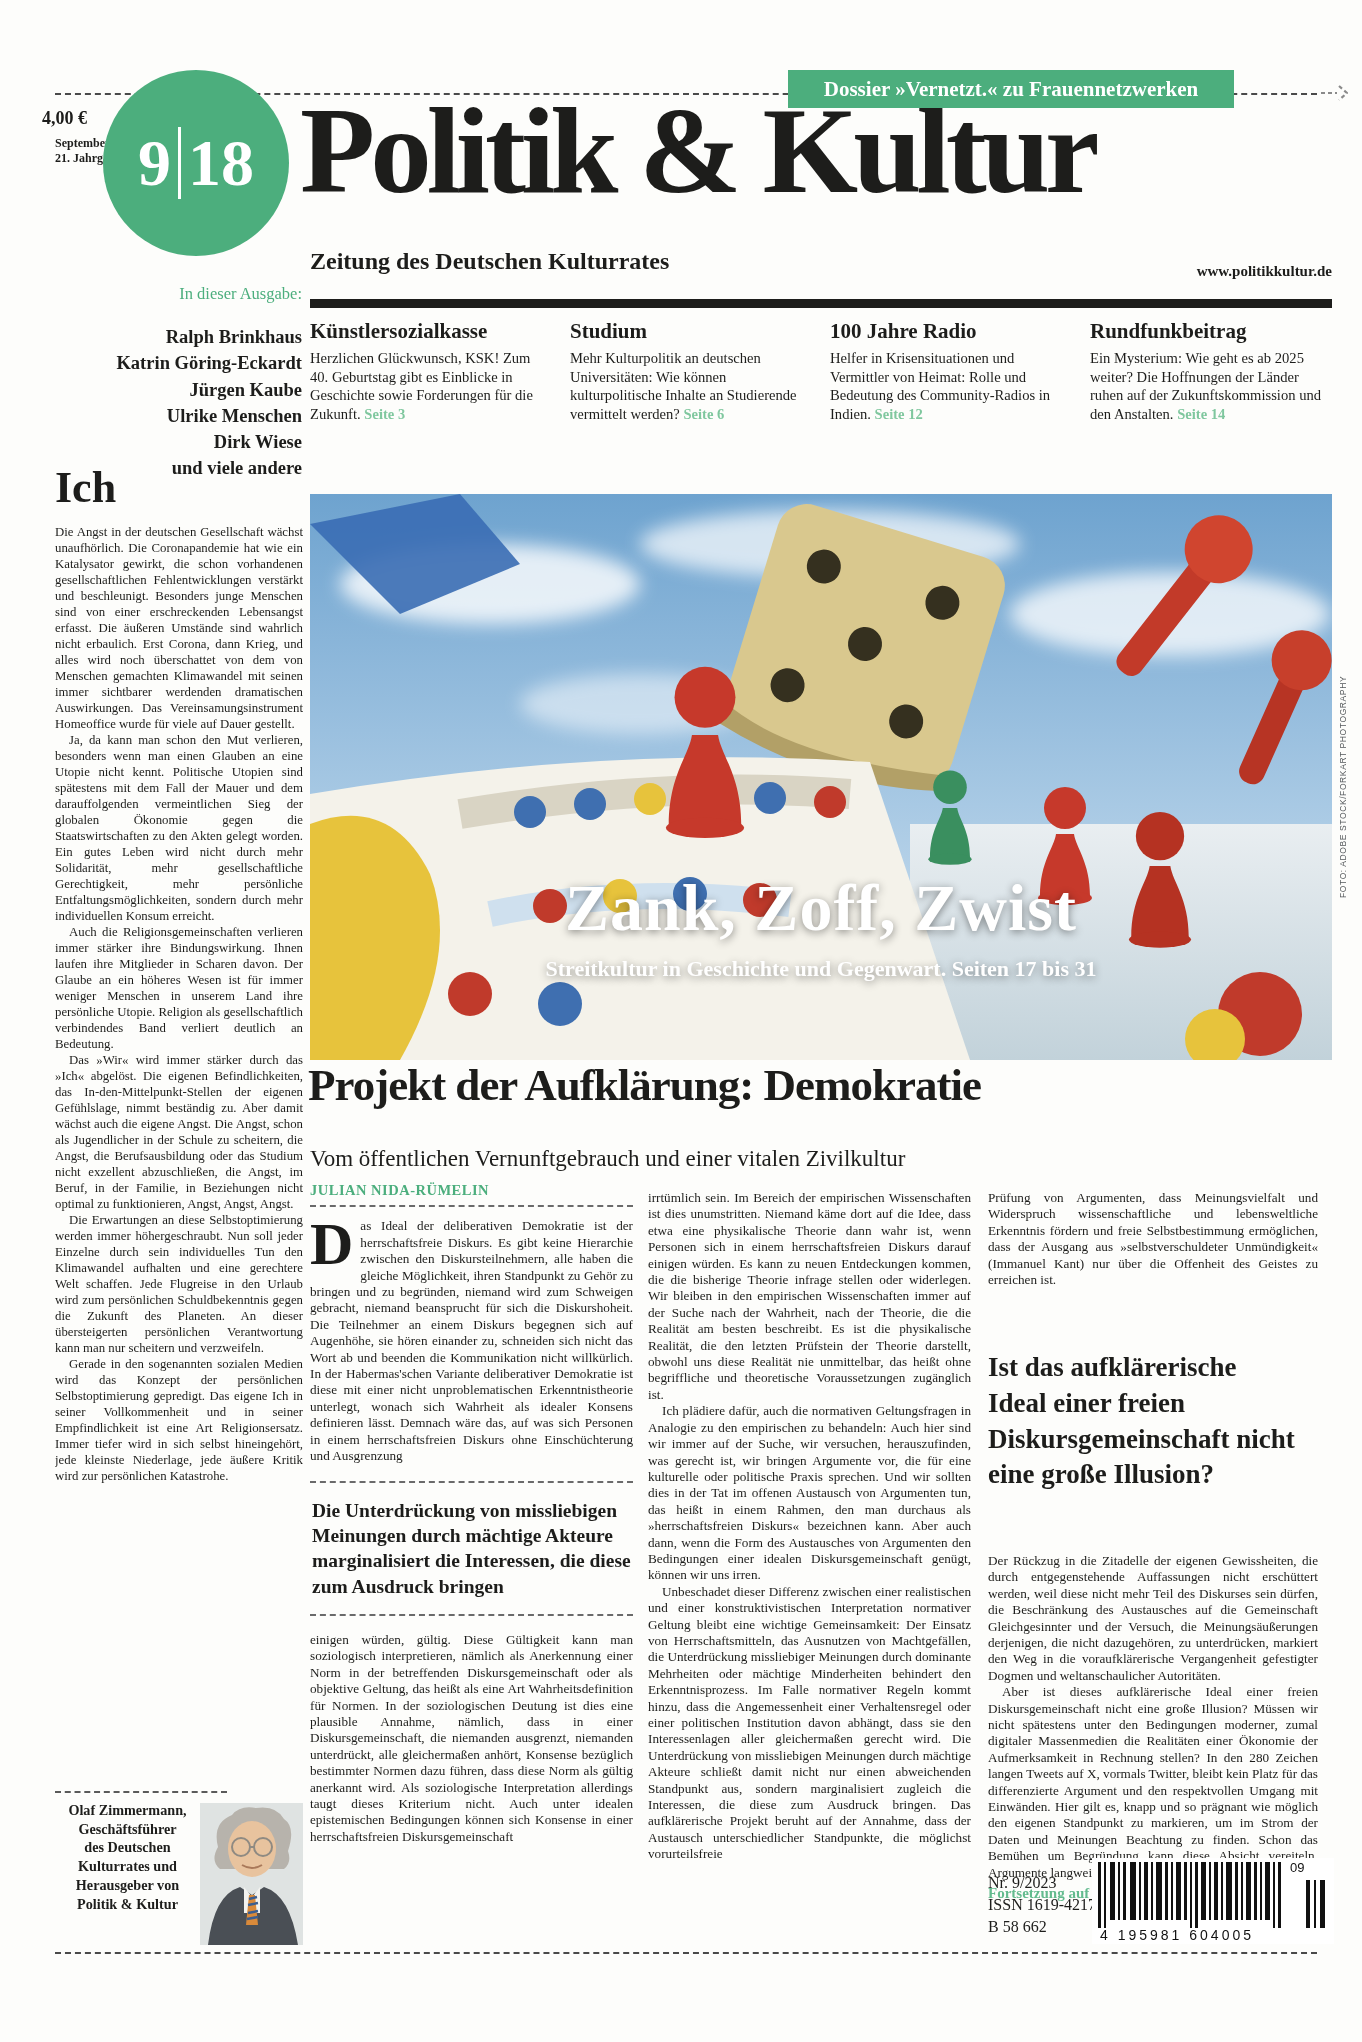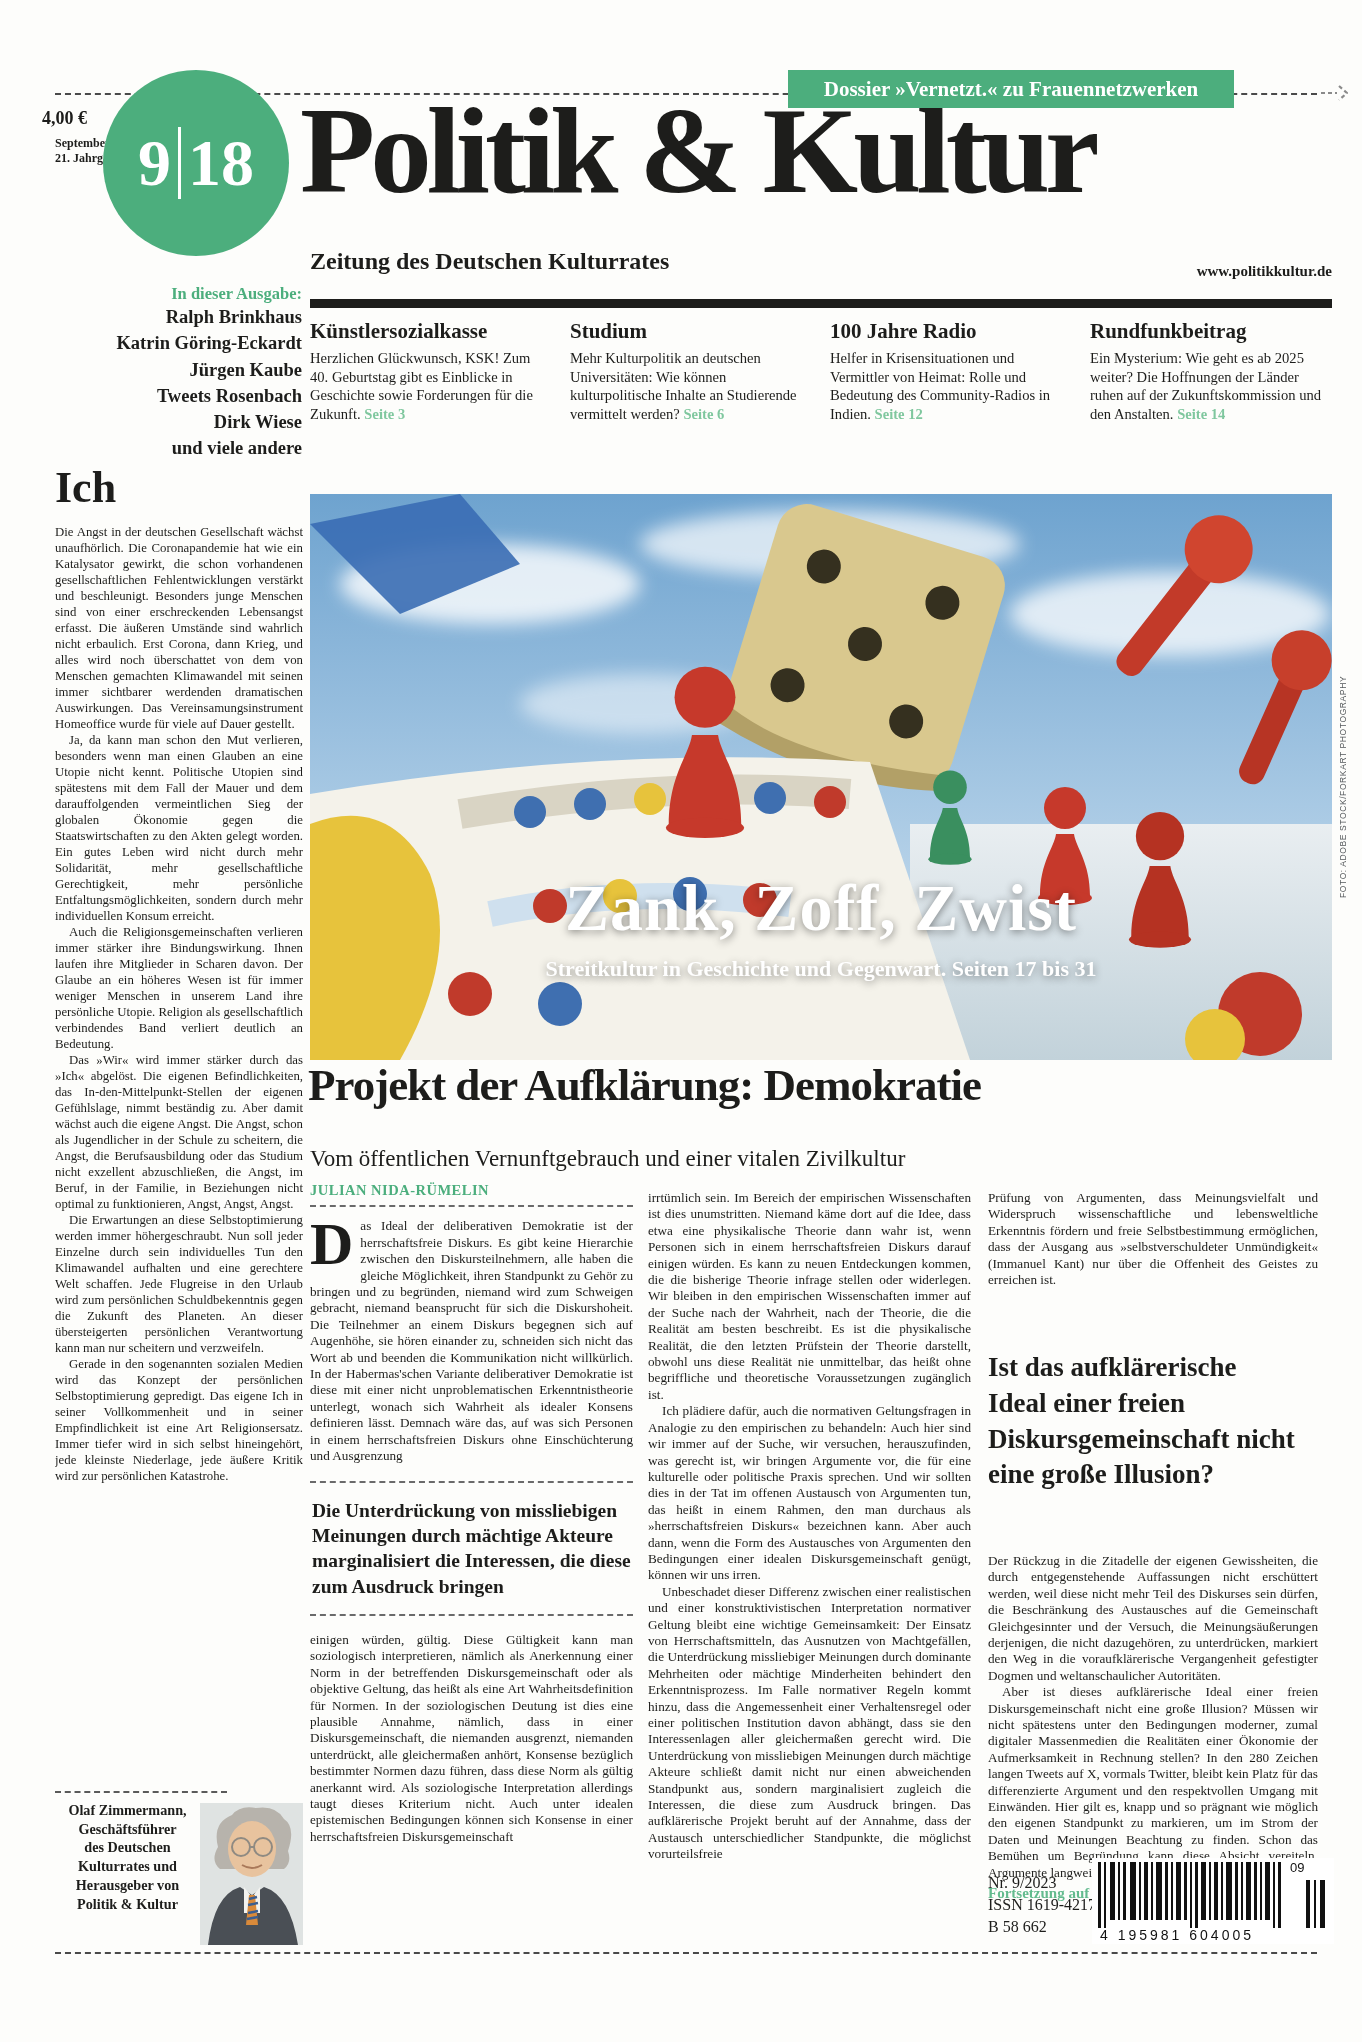--- a/index.html
+++ b/index.html
@@ -25,21 +25,21 @@
   .black-rule{left:310px;top:299px;width:1022px;height:9px;background:#1d1d1b;}
 
   
   .teasers{left:310px;top:320px;width:1022px;display:grid;grid-template-columns:repeat(4,1fr);column-gap:18px;}
   .teaser h3{margin:0 0 6px 0;font-size:21px;line-height:1.1;}
   .teaser p{margin:0;font-size:14.6px;line-height:18.6px;}
   .page-link{font-weight:bold;}
 
   
   .contents{left:55px;top:284px;width:247px;text-align:right;}
-  .contents .hd{font-size:16.5px;font-weight:bold;margin-bottom:0;}
+  .contents .hd{font-size:16.5px;font-weight:normal;margin-bottom:20px;}
   .contents span.nm{display:block;font-size:18.5px;font-weight:bold;line-height:1.42;}
   .ich-title{left:55px;top:462px;font-size:44px;font-weight:bold;}
   .ich-text{left:55px;top:524px;width:248px;height:1258px;overflow:hidden;
       font-size:12.8px;line-height:16px;text-align:justify;}
   .ich-text p{margin:0;}
   .ich-text p + p{text-indent:14px;}
   .bio-rule{left:55px;top:1791px;width:172px;border-top:2px dashed #5a5a5a;height:0;}
   .bio{left:55px;top:1801px;width:145px;font-size:14.2px;font-weight:bold;line-height:1.32;white-space:pre-line;text-align:center;}
   .bio-photo{left:200px;top:1803px;width:103px;height:142px;}
 
@@ -122,21 +122,21 @@
       <h3>Rundfunkbeitrag</h3>
       <p><span>Ein Mysterium: Wie geht es ab 2025 weiter? Die Hoffnungen der Länder ruhen auf der Zukunftskommission und den Anstalten. </span><span class="page-link seite">Seite 14</span></p>
     </div>
   </div>
 
   <div class="abs contents">
     <div class="hd green-tx">In dieser Ausgabe:</div>
     <span class="nm">Ralph Brinkhaus</span>
     <span class="nm">Katrin Göring-Eckardt</span>
     <span class="nm">Jürgen Kaube</span>
-    <span class="nm">Tweets Rosenbach</span>
+    <span class="nm">Ulrike Menschen</span>
     <span class="nm">Dirk Wiese</span>
     <span class="nm">und viele andere</span>
   </div>
 
   <div class="abs ich-title">Ich</div>
   <div class="abs ich-text">
     <p>Die Angst in der deutschen Gesellschaft wächst unaufhörlich. Die Coronapandemie hat wie ein Katalysator gewirkt, die schon vorhandenen gesellschaftlichen Fehlentwicklungen verstärkt und beschleunigt. Besonders junge Menschen sind von einer erschreckenden Lebensangst erfasst. Die äußeren Umstände sind wahrlich nicht erbaulich. Erst Corona, dann Krieg, und alles wird noch überschattet von dem von Menschen gemachten Klimawandel mit seinen immer sichtbarer werdenden dramatischen Auswirkungen. Das Vereinsamungsinstrument Homeoffice wurde für viele auf Dauer gestellt.</p>
     <p>Ja, da kann man schon den Mut verlieren, besonders wenn man einen Glauben an eine Utopie nicht kennt. Politische Utopien sind spätestens mit dem Fall der Mauer und dem darauffolgenden vermeintlichen Sieg der globalen Ökonomie gegen die Staatswirtschaften zu den Akten gelegt worden. Ein gutes Leben wird nicht durch mehr Solidarität, mehr gesellschaftliche Gerechtigkeit, mehr persönliche Entfaltungsmöglichkeiten, sondern durch mehr individuellen Konsum erreicht.</p>
     <p>Auch die Religionsgemeinschaften verlieren immer stärker ihre Bindungswirkung. Ihnen laufen ihre Mitglieder in Scharen davon. Der Glaube an ein höheres Wesen ist für immer weniger Menschen in unserem Land ihre persönliche Utopie. Religion als gesellschaftlich verbindendes Band verliert deutlich an Bedeutung.</p>
     <p>Das »Wir« wird immer stärker durch das »Ich« abgelöst. Die eigenen Befindlichkeiten, das In-den-Mittelpunkt-Stellen der eigenen Gefühlslage, nimmt beständig zu. Aber damit wächst auch die eigene Angst. Die Angst, schon als Jugendlicher in der Schule zu scheitern, die Angst, die Berufsausbildung oder das Studium nicht exzellent abzuschließen, die Angst, im Beruf, in der Familie, in Beziehungen nicht optimal zu funktionieren, Angst, Angst, Angst.</p>

